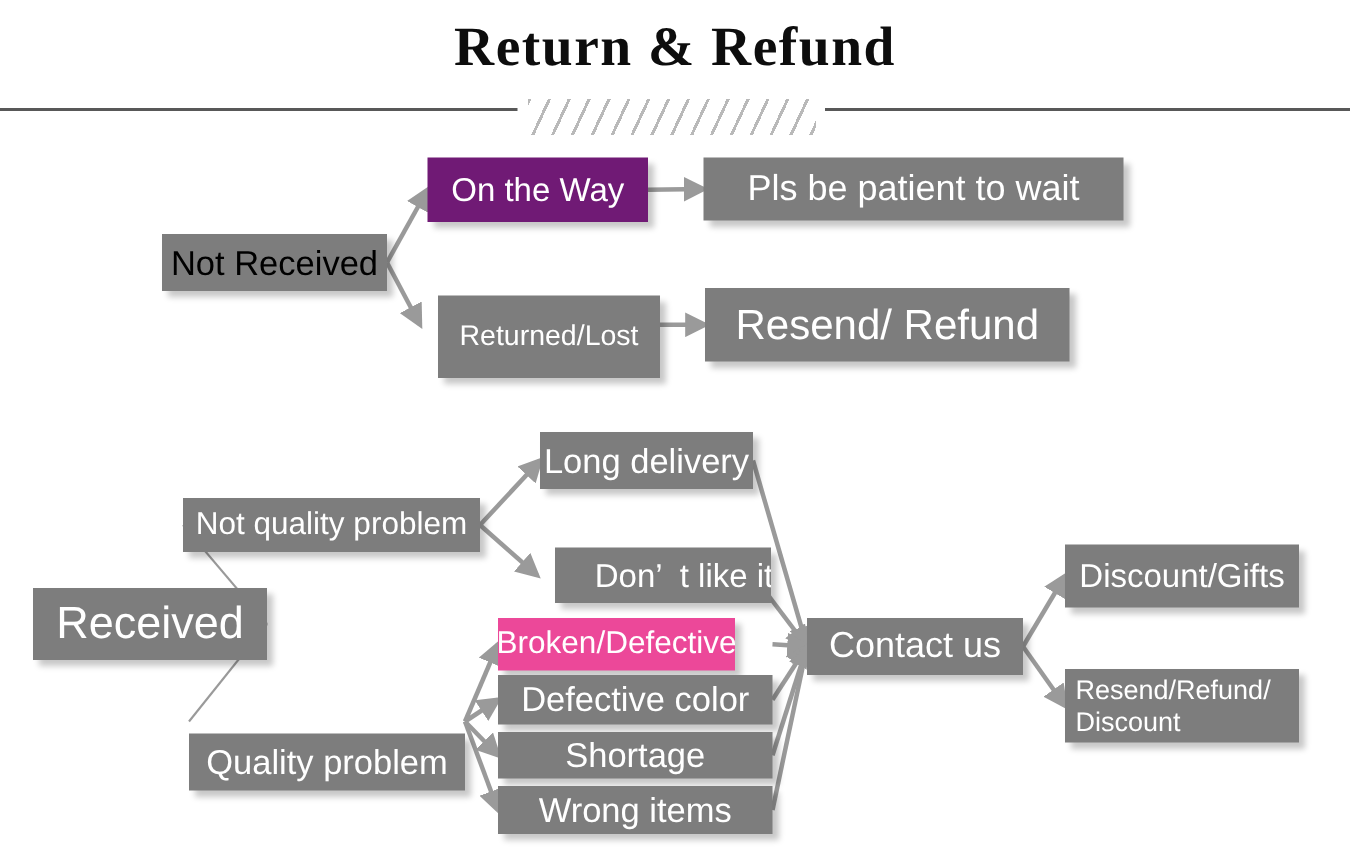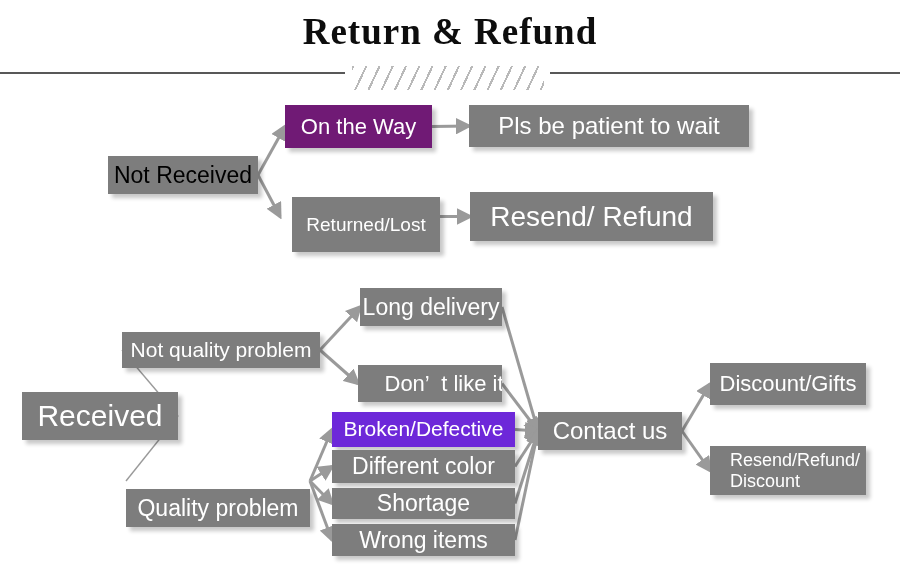--- a/index.html
+++ b/index.html
@@ -65,21 +65,21 @@
     box-sizing: border-box;
     display: flex;
     align-items: center;
     justify-content: center;
     box-shadow: 4px 4px 4px rgba(0,0,0,0.22);
     line-height: 1.05;
     white-space: pre;
     overflow: hidden;
     z-index: 2;
   }
-  .node.left-align { justify-content: flex-start; padding-left: 20px; }
+  .node.left-align { justify-content: flex-start; padding-left: 7px; }
   .node.two-line { line-height: 1.12; white-space: pre-line; text-align: left; }
 
   
   #links {
     position: absolute;
     left: 0;
     top: 0;
     width: 900px;
     height: 578px;
     z-index: 1;
@@ -129,23 +129,23 @@
   <div id="nodes">
       <div class="node" style="left: 108px; top: 156px; width: 150px; height: 38px; font-size: 23px; background: rgb(125, 125, 125); color: #000000;">Not Received</div>
       <div class="node" style="left: 285px; top: 105px; width: 147px; height: 43px; font-size: 22px; background: #701a75; color: rgb(255, 255, 255);">On the Way</div>
       <div class="node" style="left: 469px; top: 105px; width: 280px; height: 42px; font-size: 24px; background: rgb(125, 125, 125); color: rgb(255, 255, 255);">Pls be patient to wait</div>
       <div class="node" style="left: 280px; top: 197px; width: 148px; height: 55px; font-size: 19px; background: rgb(125, 125, 125); color: rgb(255, 255, 255); margin-left: 12px;">Returned/Lost</div>
       <div class="node" style="left: 470px; top: 192px; width: 243px; height: 49px; font-size: 28px; background: rgb(125, 125, 125); color: rgb(255, 255, 255);">Resend/ Refund</div>
       <div class="node" style="left: 22px; top: 392px; width: 156px; height: 48px; font-size: 30px; background: rgb(125, 125, 125); color: rgb(255, 255, 255);">Received</div>
       <div class="node" style="left: 122px; top: 332px; width: 198px; height: 36px; font-size: 21px; background: rgb(125, 125, 125); color: rgb(255, 255, 255);">Not quality problem</div>
       <div class="node" style="left: 126px; top: 462px; width: 184px; height: 38px; font-size: 23px; background: rgb(125, 125, 125); color: rgb(255, 255, 255); margin-top: 27px;">Quality problem</div>
       <div class="node" style="left: 360px; top: 288px; width: 142px; height: 38px; font-size: 23px; background: rgb(125, 125, 125); color: rgb(255, 255, 255);">Long delivery</div>
-      <div class="node" style="left: 358px; top: 365px; width: 144px; height: 37px; font-size: 22px; background: rgb(125, 125, 125); color: rgb(255, 255, 255); padding-left: 28px;">Don’  t like it</div>
-      <div class="node" style="left: 332px; top: 412px; width: 183px; height: 35px; font-size: 21px; background: #6d28d9; color: rgb(255, 255, 255);">Broken/Defective</div>
-      <div class="node" style="left: 332px; top: 450px; width: 183px; height: 33px; font-size: 23px; background: rgb(125, 125, 125); color: rgb(255, 255, 255);">Different color</div>
+      <div class="node" style="left: 370px; top: 365px; width: 144px; height: 37px; font-size: 22px; background: rgb(125, 125, 125); color: rgb(255, 255, 255); padding-left: 28px;">Don’  t like it</div>
+      <div class="node" style="left: 332px; top: 412px; width: 158px; height: 35px; font-size: 21px; background: #ec4899; color: rgb(255, 255, 255);">Broken/Defective</div>
+      <div class="node" style="left: 332px; top: 450px; width: 183px; height: 33px; font-size: 23px; background: rgb(125, 125, 125); color: rgb(255, 255, 255);">Defective color</div>
       <div class="node" style="left: 332px; top: 488px; width: 183px; height: 31px; font-size: 23px; background: rgb(125, 125, 125); color: rgb(255, 255, 255);">Shortage</div>
       <div class="node" style="left: 332px; top: 524px; width: 183px; height: 32px; font-size: 23px; background: rgb(125, 125, 125); color: rgb(255, 255, 255);">Wrong items</div>
       <div class="node" style="left: 538px; top: 412px; width: 144px; height: 38px; font-size: 24px; background: rgb(125, 125, 125); color: rgb(255, 255, 255);">Contact us</div>
       <div class="node" style="left: 710px; top: 363px; width: 156px; height: 42px; font-size: 22px; background: rgb(125, 125, 125); color: rgb(255, 255, 255);">Discount/Gifts</div>
       <div class="node two-line left-align" style="left: 710px; top: 446px; width: 156px; height: 49px; font-size: 18px; background: rgb(125, 125, 125); color: rgb(255, 255, 255);">Resend/Refund/
 Discount</div>
     </div>
 
 </div>
 

